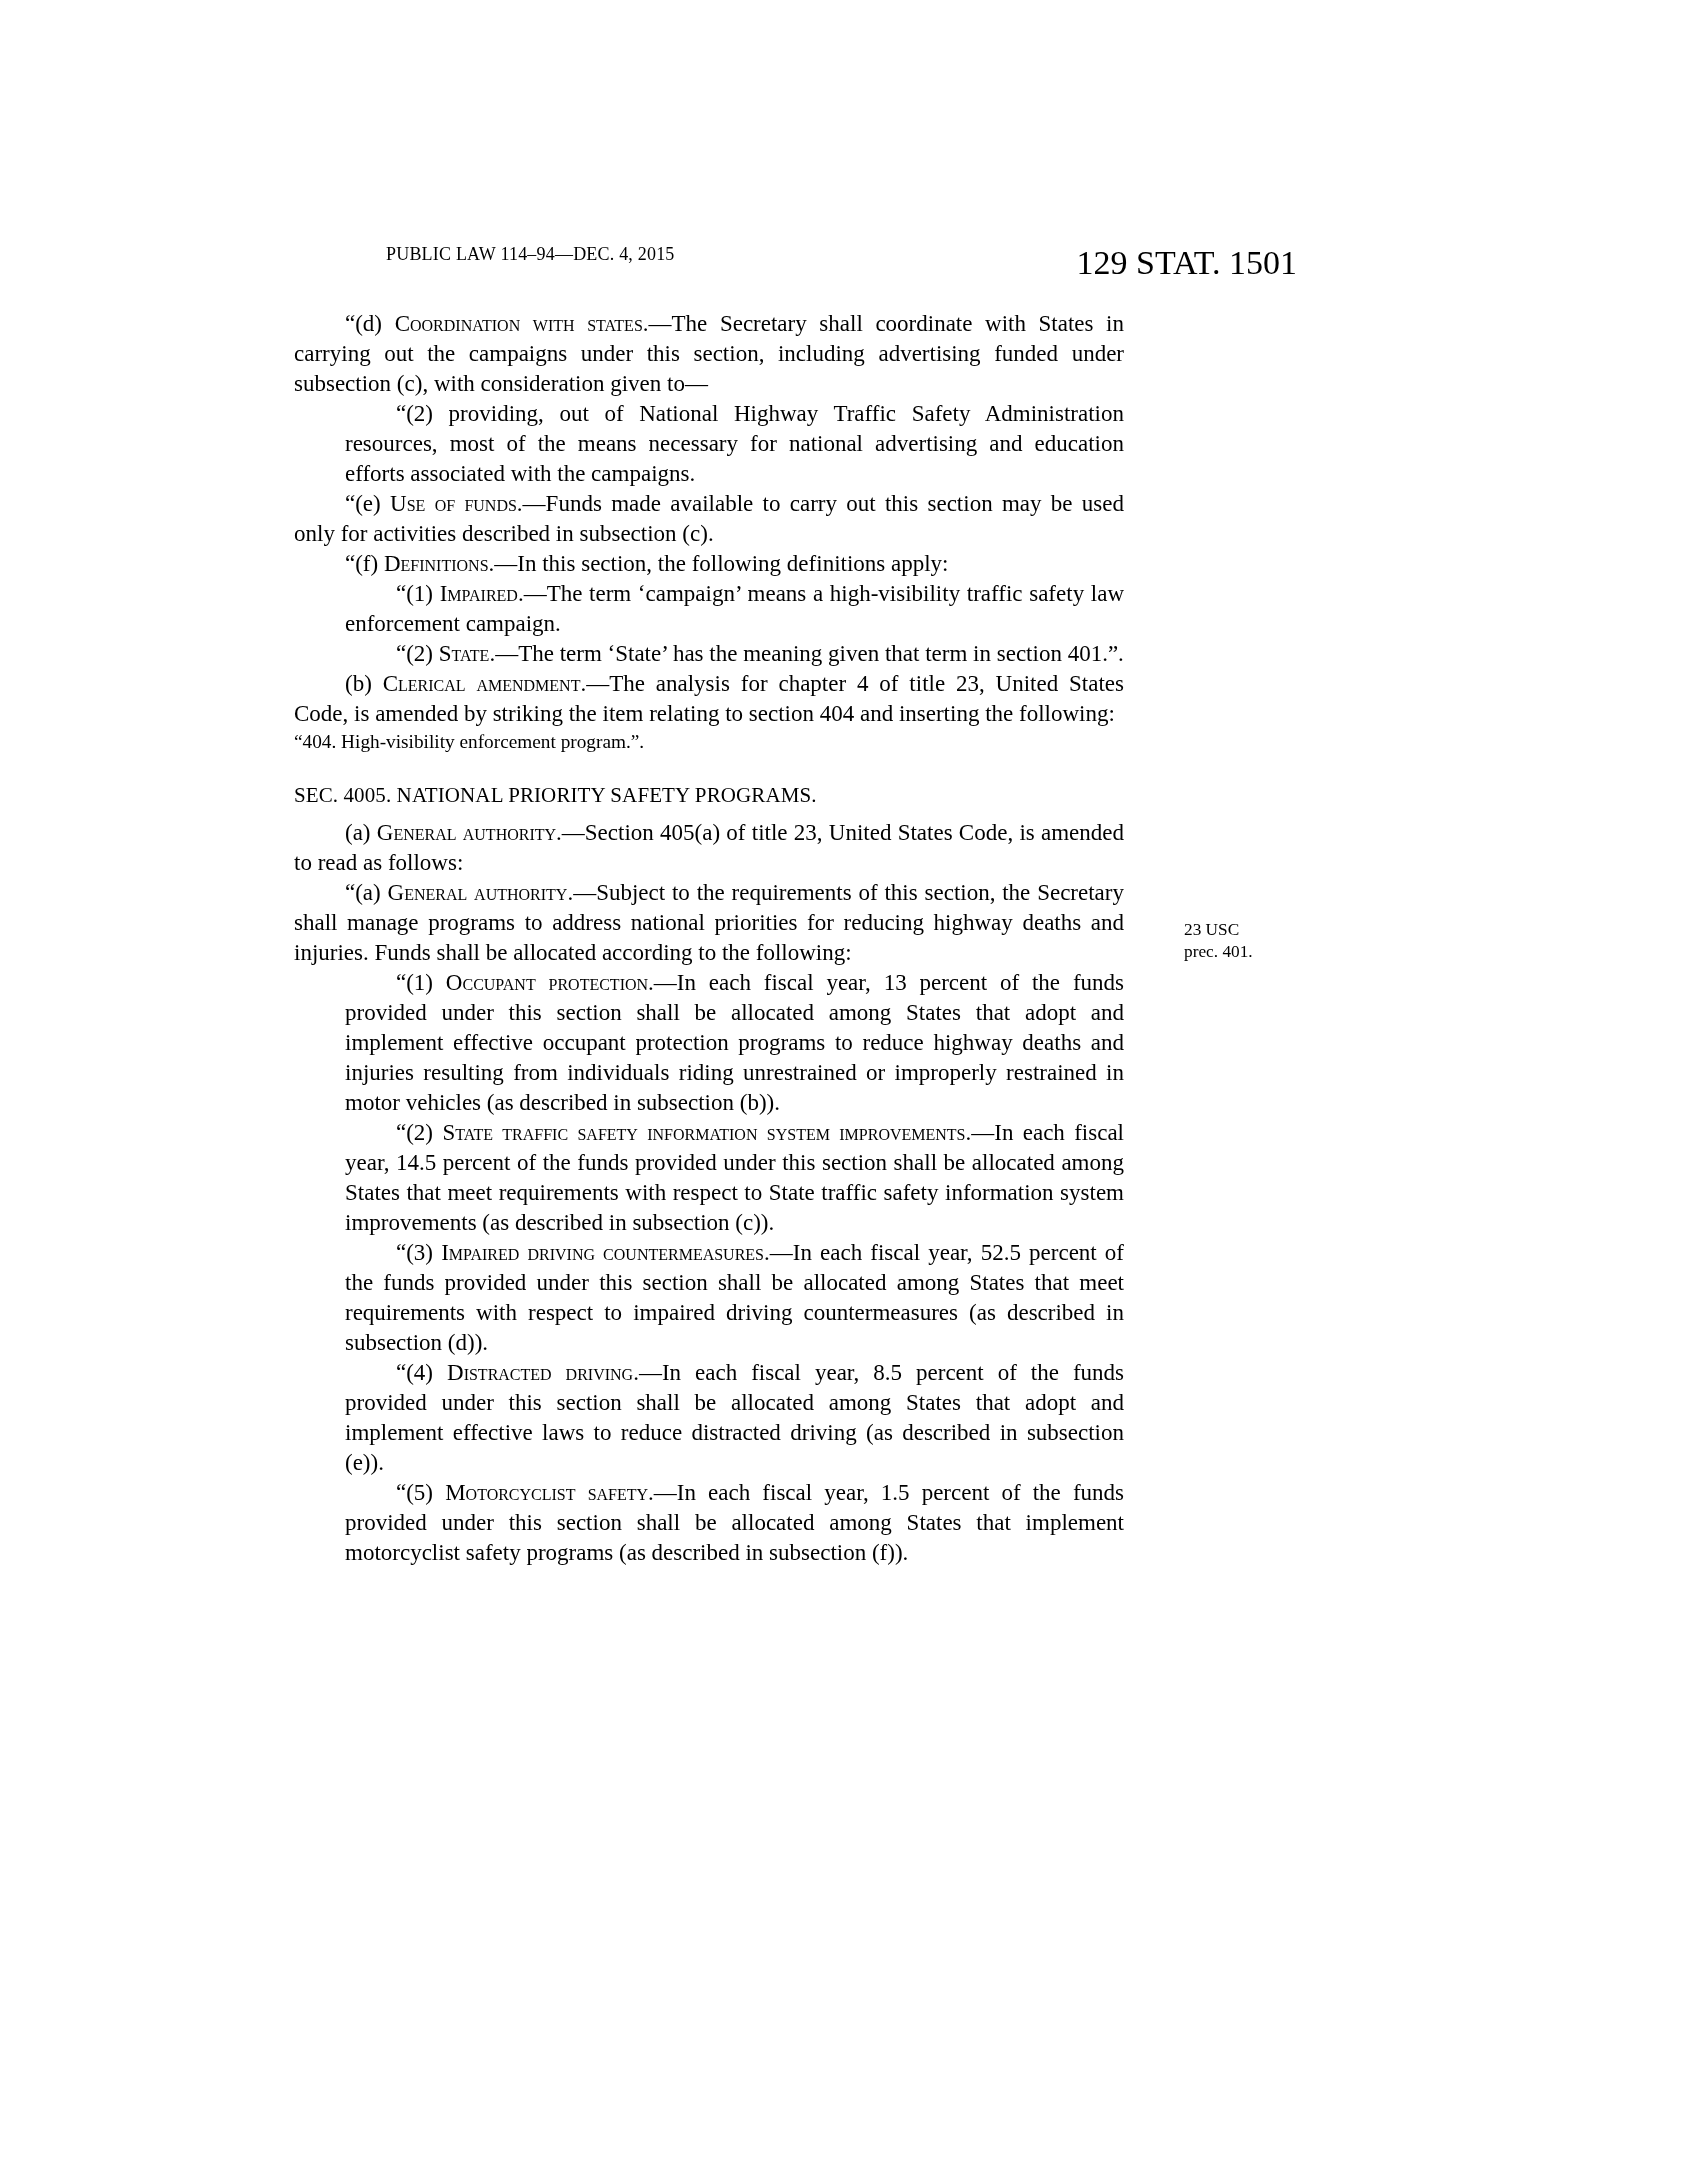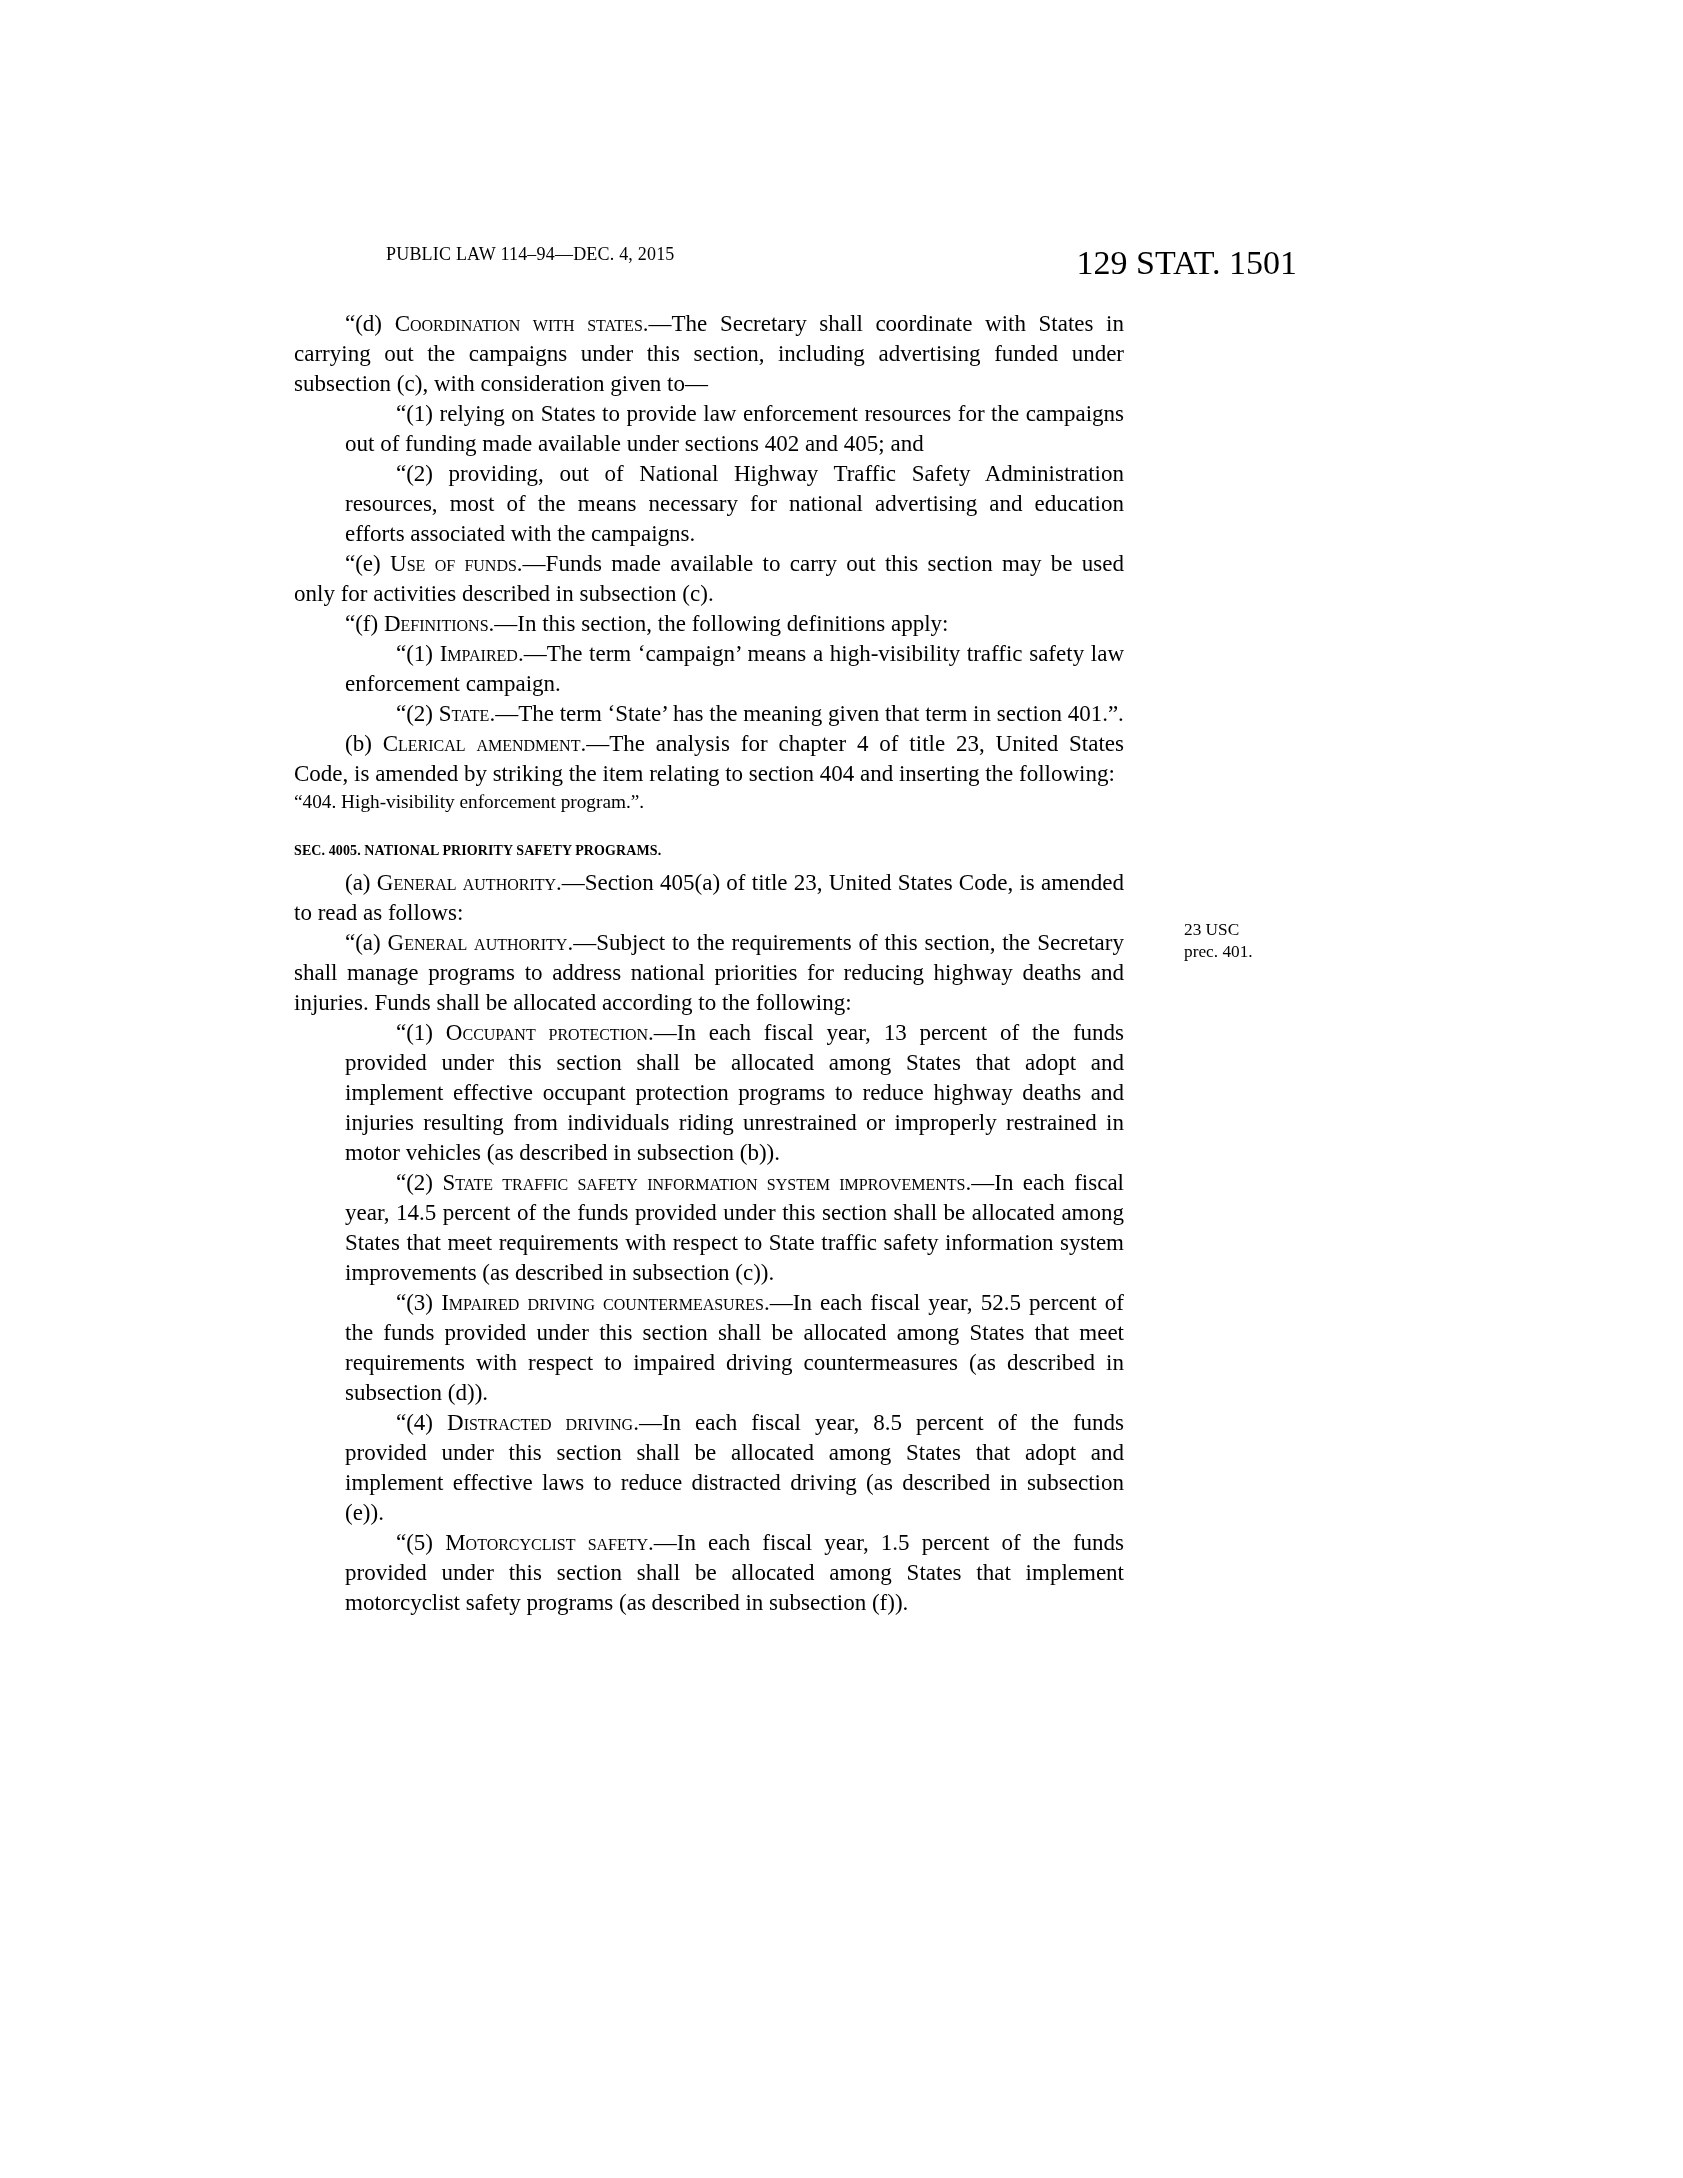--- a/index.html
+++ b/index.html
@@ -77,43 +77,42 @@
     font-size: 17.3px;
     line-height: 1.25;
     font-family: "Liberation Serif", serif;
     margin-top: 24px;
   }
   .quotedline {
     font-size: 19.3px;
     margin-bottom: 0;
   }
   .sec-head {
-    font-weight: bold;
-    font-size: 14px;
+    font-weight: normal;
+    font-size: 21px;
     margin-top: 28px;
     margin-bottom: 8px;
     letter-spacing: 0.1px;
   }
 </style>
 </head>
 <body>
 
 <div class="page">
 
   <div class="header">
     <div class="header-inner">
       <span class="header-title">PUBLIC LAW 114–94—DEC. 4, 2015</span>
       <span class="header-stat">129 STAT. 1501</span>
     </div>
   </div>
 
   <div class="body-col">
 
     <p class="ind">“(d) <span class="sc">Coordination with states</span>.—The Secretary shall coordinate with States in carrying out the campaigns under this section, including advertising funded under subsection (c), with consideration given to—</p>
-    <p class="ind2">“(1) relying on States to provide law enforcement resources for the campaigns out of funding made available under sections 402 and 405; and</p>
     <p class="ind2">“(2) providing, out of National Highway Traffic Safety Administration resources, most of the means necessary for national advertising and education efforts associated with the campaigns.</p>
     <p class="ind">“(e) <span class="sc">Use of funds</span>.—Funds made available to carry out this section may be used only for activities described in subsection (c).</p>
     <p class="ind">“(f) <span class="sc">Definitions</span>.—In this section, the following definitions apply:</p>
     <p class="ind2">“(1) <span class="sc">Impaired</span>.—The term ‘campaign’ means a high-visibility traffic safety law enforcement campaign.</p>
     <p class="ind2">“(2) <span class="sc">State</span>.—The term ‘State’ has the meaning given that term in section 401.”.</p>
     <p class="ind">(b) <span class="sc">Clerical amendment</span>.—The analysis for chapter 4 of title 23, United States Code, is amended by striking the item relating to section 404 and inserting the following:</p>
 
     <p class="quotedline">“404. High-visibility enforcement program.”.</p>
 
     <p class="sec-head">SEC. 4005. NATIONAL PRIORITY SAFETY PROGRAMS.</p>

